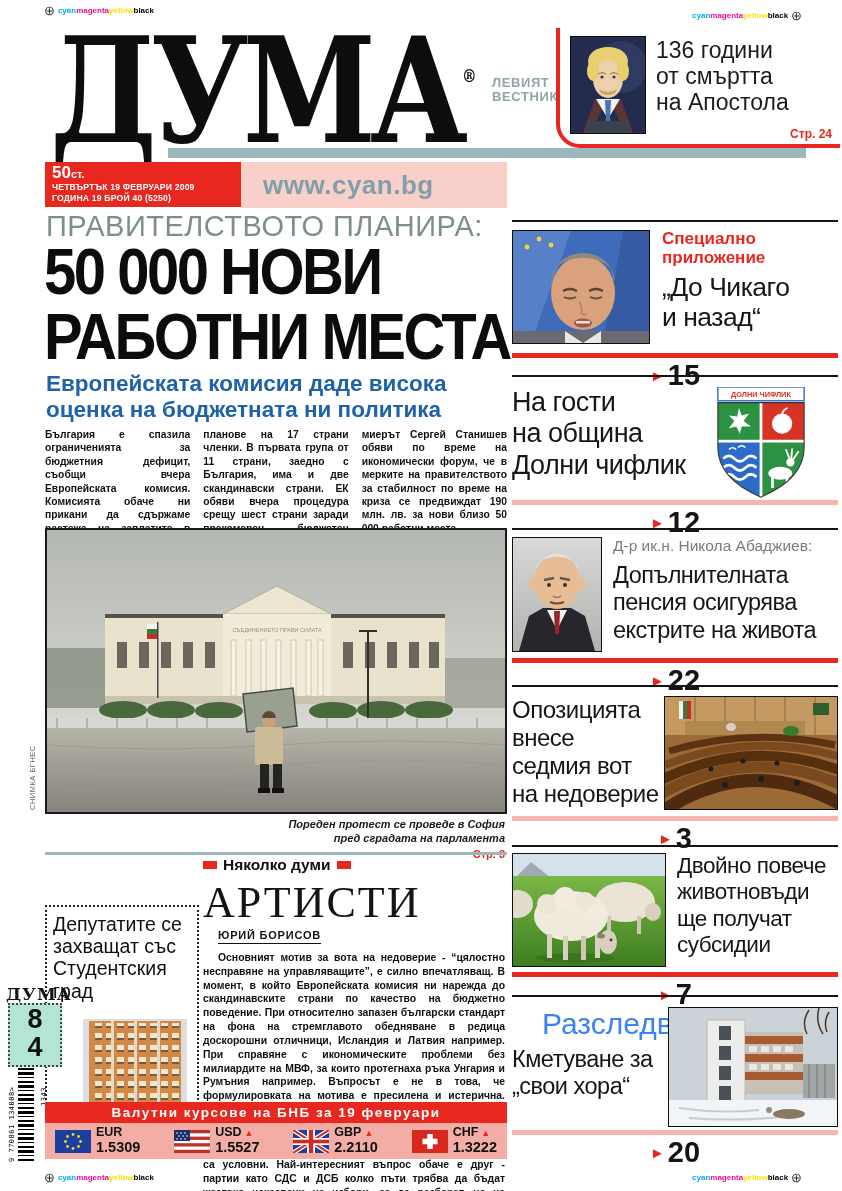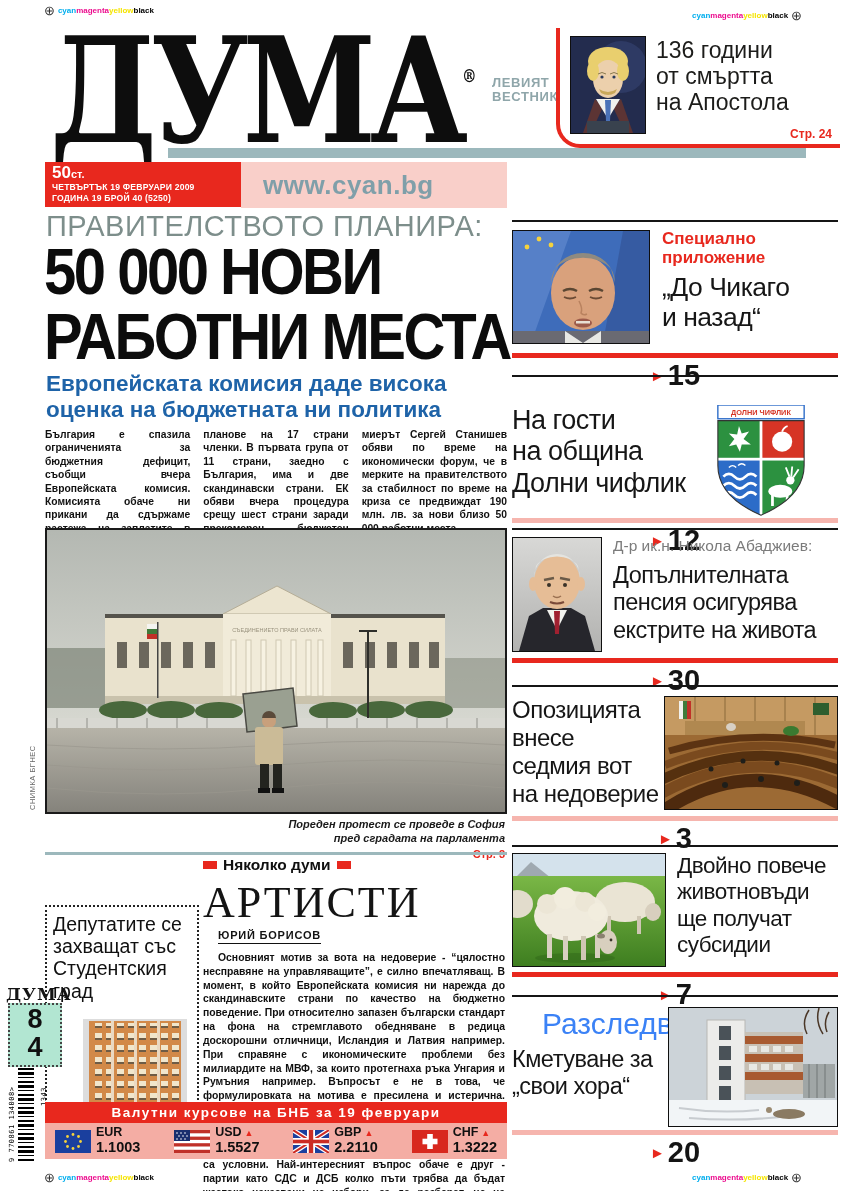--- a/index.html
+++ b/index.html
@@ -313,21 +313,21 @@
               <circle cx="25.5" cy="11.5" r="1.4"></circle>
             <circle cx="23.5" cy="16.5" r="1.4"></circle>
               <circle cx="18" cy="18.5" r="1.4"></circle>
               <circle cx="12.5" cy="16.5" r="1.4"></circle>
             <circle cx="10.5" cy="11.5" r="1.4"></circle>
               <circle cx="12.5" cy="6.5" r="1.4"></circle>
           </g>
         </svg>
         <div>
           <div class="cur-code">EUR</div>
-          <div class="cur-val">1.1003</div>
+          <div class="cur-val">1.5309</div>
         </div>
       </div>
       <div class="cur-item">
         <svg width="36" height="23" viewBox="0 0 36 23">
           <rect width="36" height="23" fill="#fff"></rect>
           <g fill="#c03028">
             <rect y="0" width="36" height="3.3"></rect>
               <rect y="6.6" width="36" height="3.3"></rect>
             <rect y="13.2" width="36" height="3.3"></rect>
               <rect y="19.8" width="36" height="3.2"></rect>
@@ -418,21 +418,21 @@
       </div>
     </div>
     <div class="sb-rule-red" style="margin-top:9px;"></div>
     <div class="pgrow">
       <span class="pgtri">►</span>
       <span class="pgnum">15</span>
     </div>
   </div>
 
   <div class="sb-item" style="top:375px;height:153px;">
-    <div style="display:flex;justify-content:space-between;margin-top:28px;height:108px;">
+    <div style="display:flex;justify-content:space-between;margin-top:10px;height:108px;">
       <div class="sb-title-lg pl">На гости
 на община
 Долни чифлик</div>
       <div style="margin-right:28px;">
         <svg width="98" height="112" viewBox="0 0 98 122">
           <defs>
               <clipPath id="shieldclip">
                 <path d="M2,17 H96 V66 Q96,100 49,120 Q2,100 2,66 Z"></path>
               </clipPath>
             </defs>
@@ -501,21 +501,21 @@
       <div style="margin-left:11px;">
         <div class="sb-kick-gray">Д-р ик.н. Никола Абаджиев:</div>
         <div class="sb-title-md pl" style="margin-top:7px;font-size:23.5px;">Допълнителната
 пенсия осигурява
 екстрите на живота</div>
       </div>
     </div>
     <div class="sb-rule-red" style="margin-top:6px;"></div>
     <div class="pgrow">
       <span class="pgtri">►</span>
-      <span class="pgnum">30</span>
+      <span class="pgnum">22</span>
     </div>
   </div>
 
   <div class="sb-item" style="top:685px;height:158px;">
     <div style="display:flex;justify-content:space-between;margin-top:9px;height:114px;">
       <div class="sb-title-md pl" style="font-size:24px;">Опозицията
 внесе
 седмия вот
 на недоверие</div>
       <div class="imgframe" style="width:172px;height:112px;">

